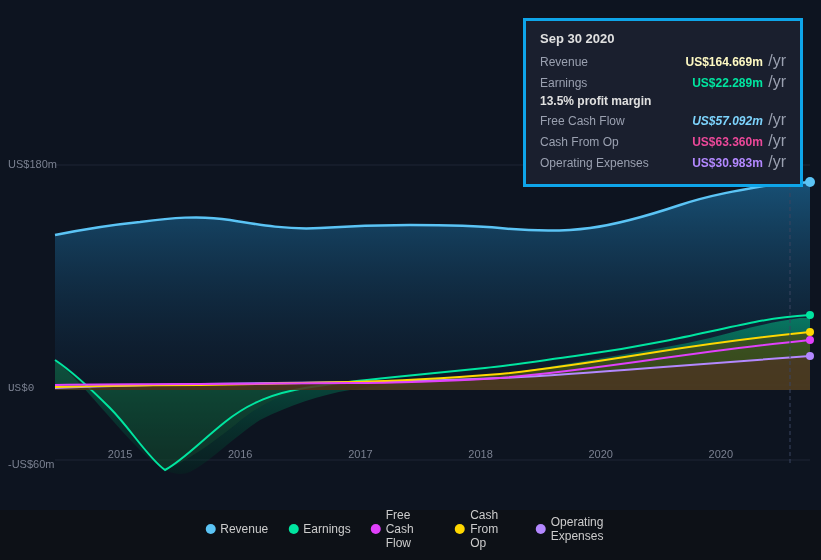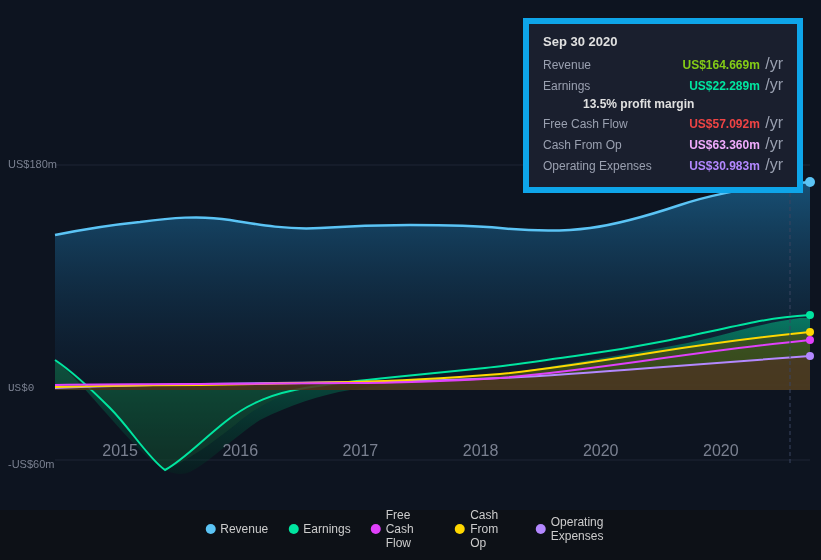--- a/index.html
+++ b/index.html
@@ -12,21 +12,21 @@
       overflow: hidden;
       position: relative;
     }
 
     
     .tooltip-box {
       position: absolute;
       top: 18px;
       right: 18px;
       background: #1a1f2e;
-      border: 6px solid #0ea5e9;
+      border: 3px solid #0ea5e9;
       padding: 10px 14px;
       min-width: 280px;
       z-index: 10;
     }
     .tooltip-date {
       font-size: 13px;
       font-weight: bold;
       color: #e0e0e0;
       margin-bottom: 6px;
     }
@@ -39,26 +39,25 @@
     }
     .tooltip-label { color: #9aa0b0; }
     .tooltip-value { font-weight: bold; font-size: 12px; }
     .tooltip-suffix { color: #9aa0b0; font-size: 16px; margin-left: 2px; }
     .margin-row {
       font-size: 12px;
       font-weight: bold;
       color: #e0e0e0;
       margin-bottom: 3px;
       padding-left: 0;
-      margin-left: 40px;
-    }
-    .color-blue { color: #84cc16; }
+    }
+    .color-blue { color: #fef9c3; }
     .color-green { color: #00e5a0; }
-    .color-magenta { color: #ef4444; }
-    .color-yellow { color: #f0abfc; }
+    .color-magenta { color: #7dd3fc; font-style: italic; }
+    .color-yellow { color: #ec4899; }
     .color-purple { color: #b388ff; }
 
     
     .chart-container {
       position: absolute;
       top: 0;
       left: 0;
       width: 821px;
       height: 510px;
     }
@@ -78,21 +77,21 @@
     .x-labels {
       position: absolute;
       bottom: 50px;
       left: 0;
       width: 821px;
       display: flex;
       justify-content: space-around;
       padding: 0 40px 0 60px;
     }
     .x-label {
-      font-size: 16px;
+      font-size: 11px;
       color: #7a8090;
       text-align: center;
     }
 
     
     .legend {
       position: absolute;
       bottom: 10px;
       left: 50%;
       transform: translateX(-50%);

